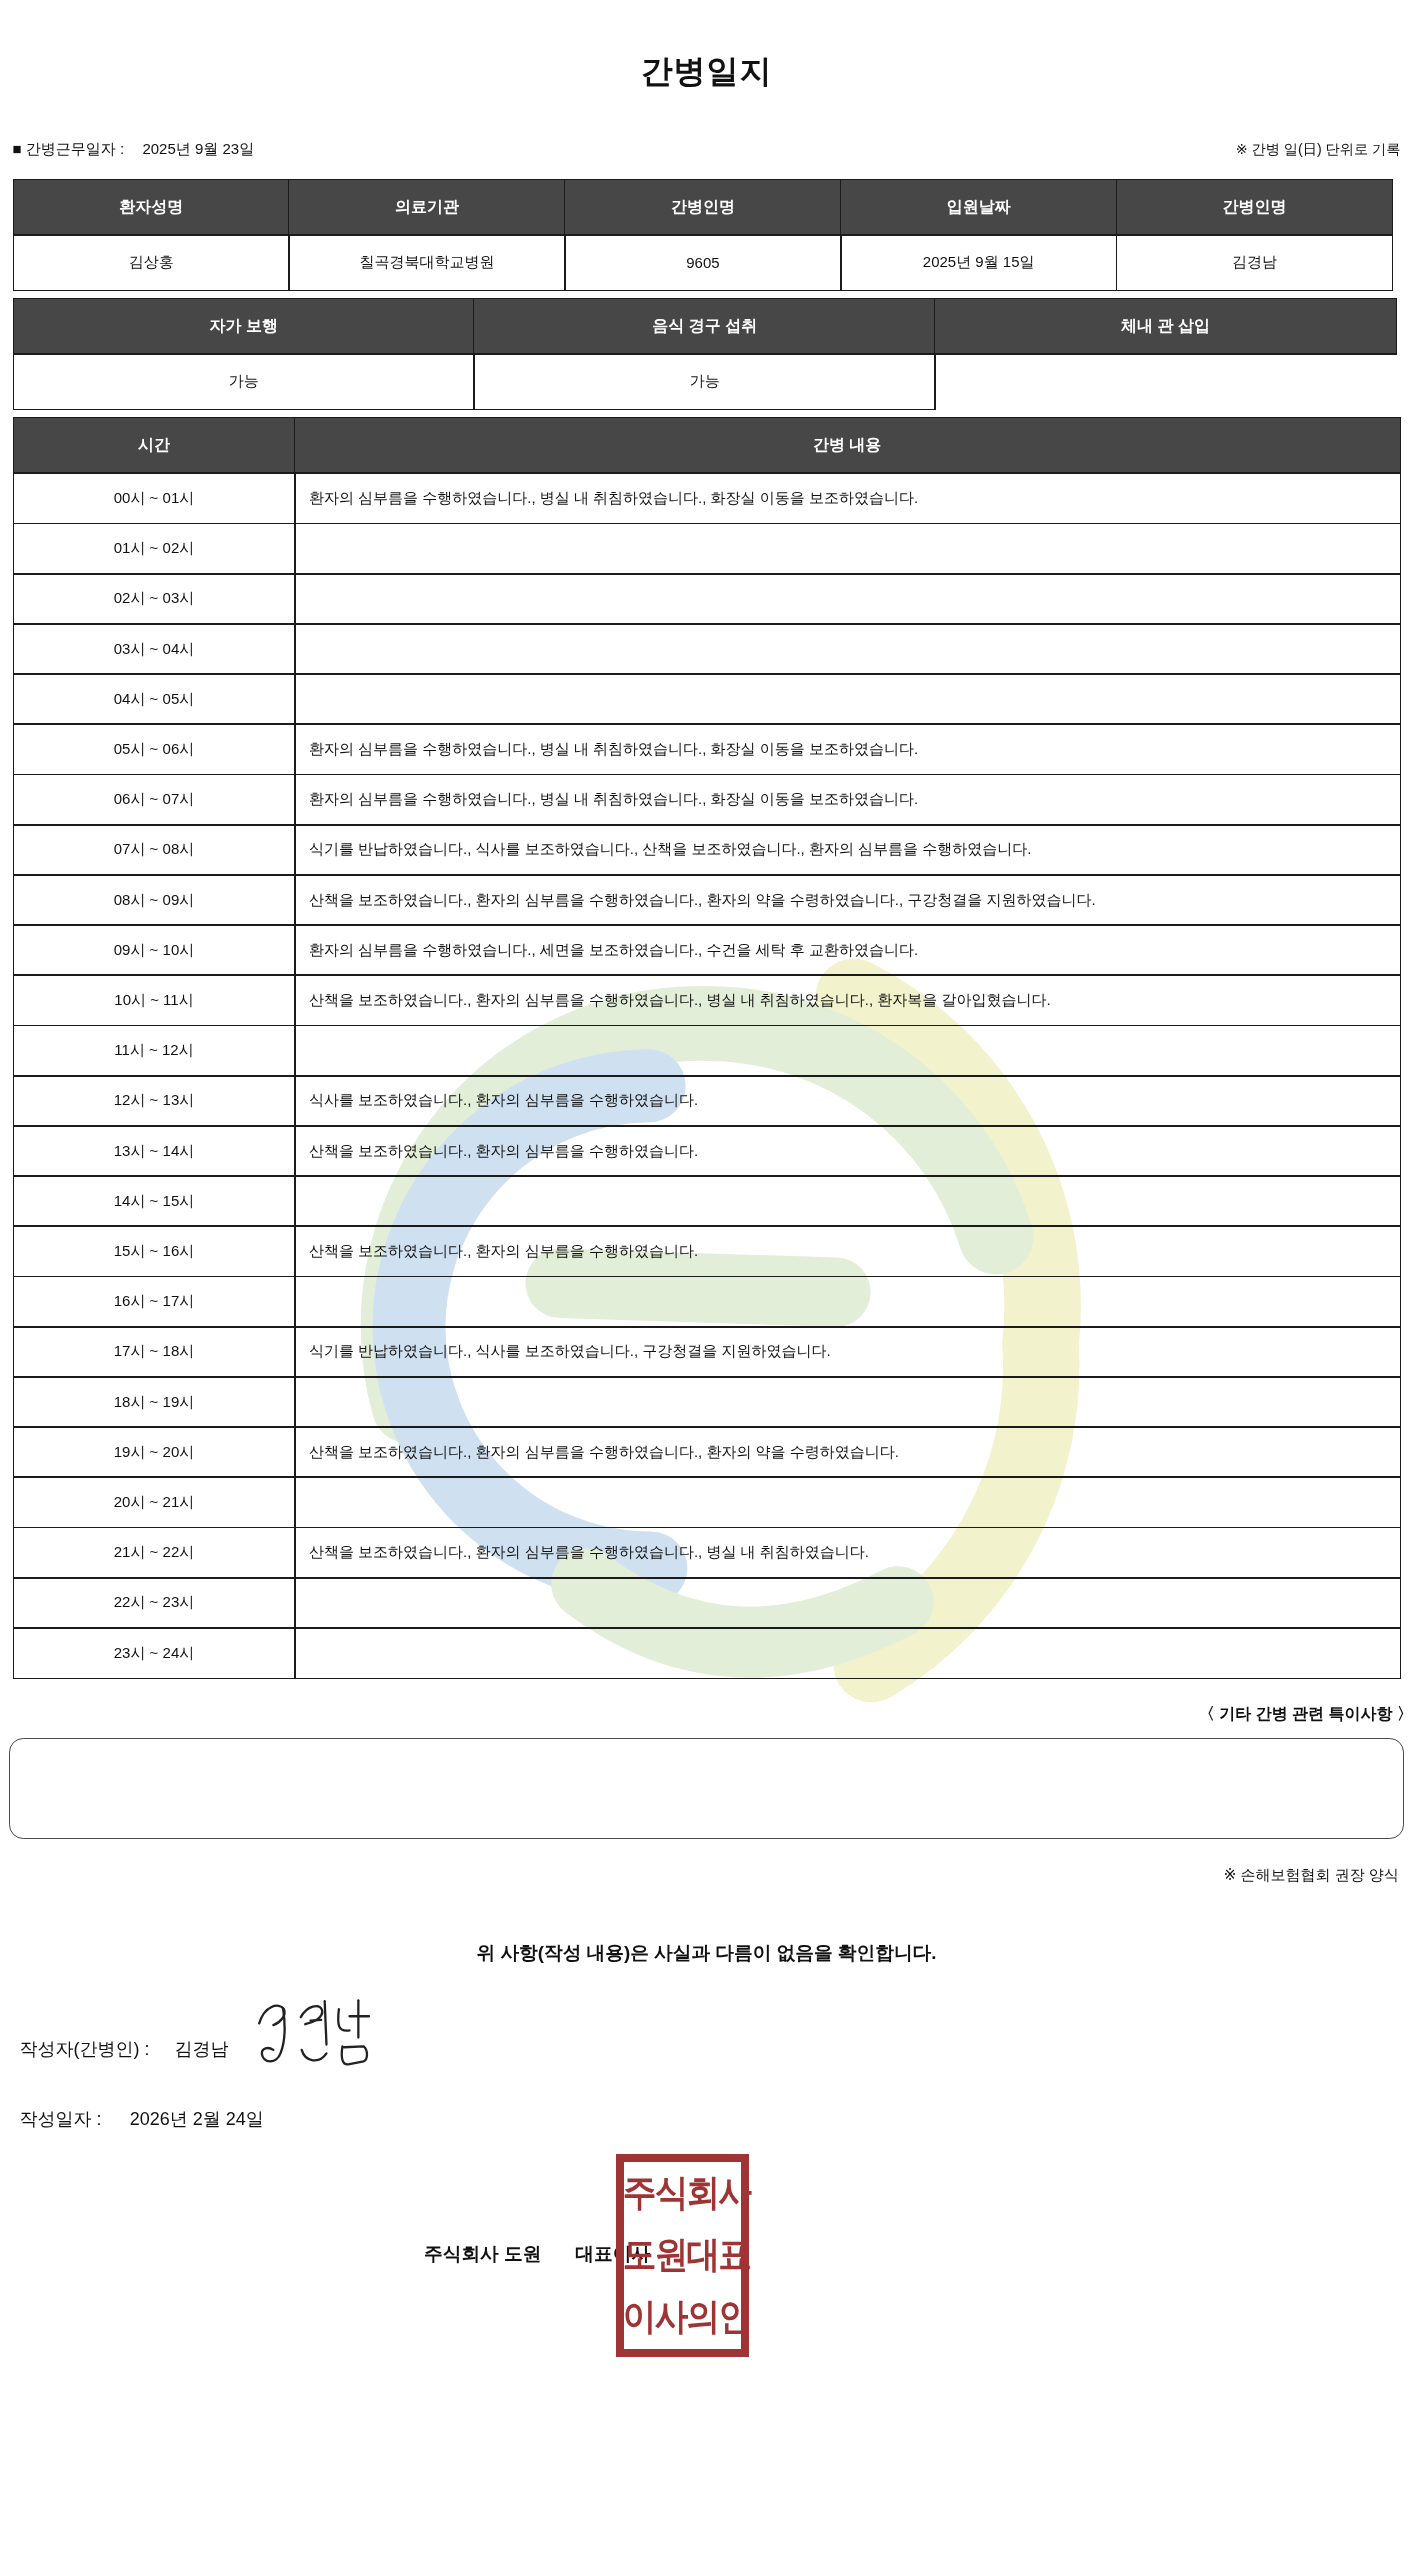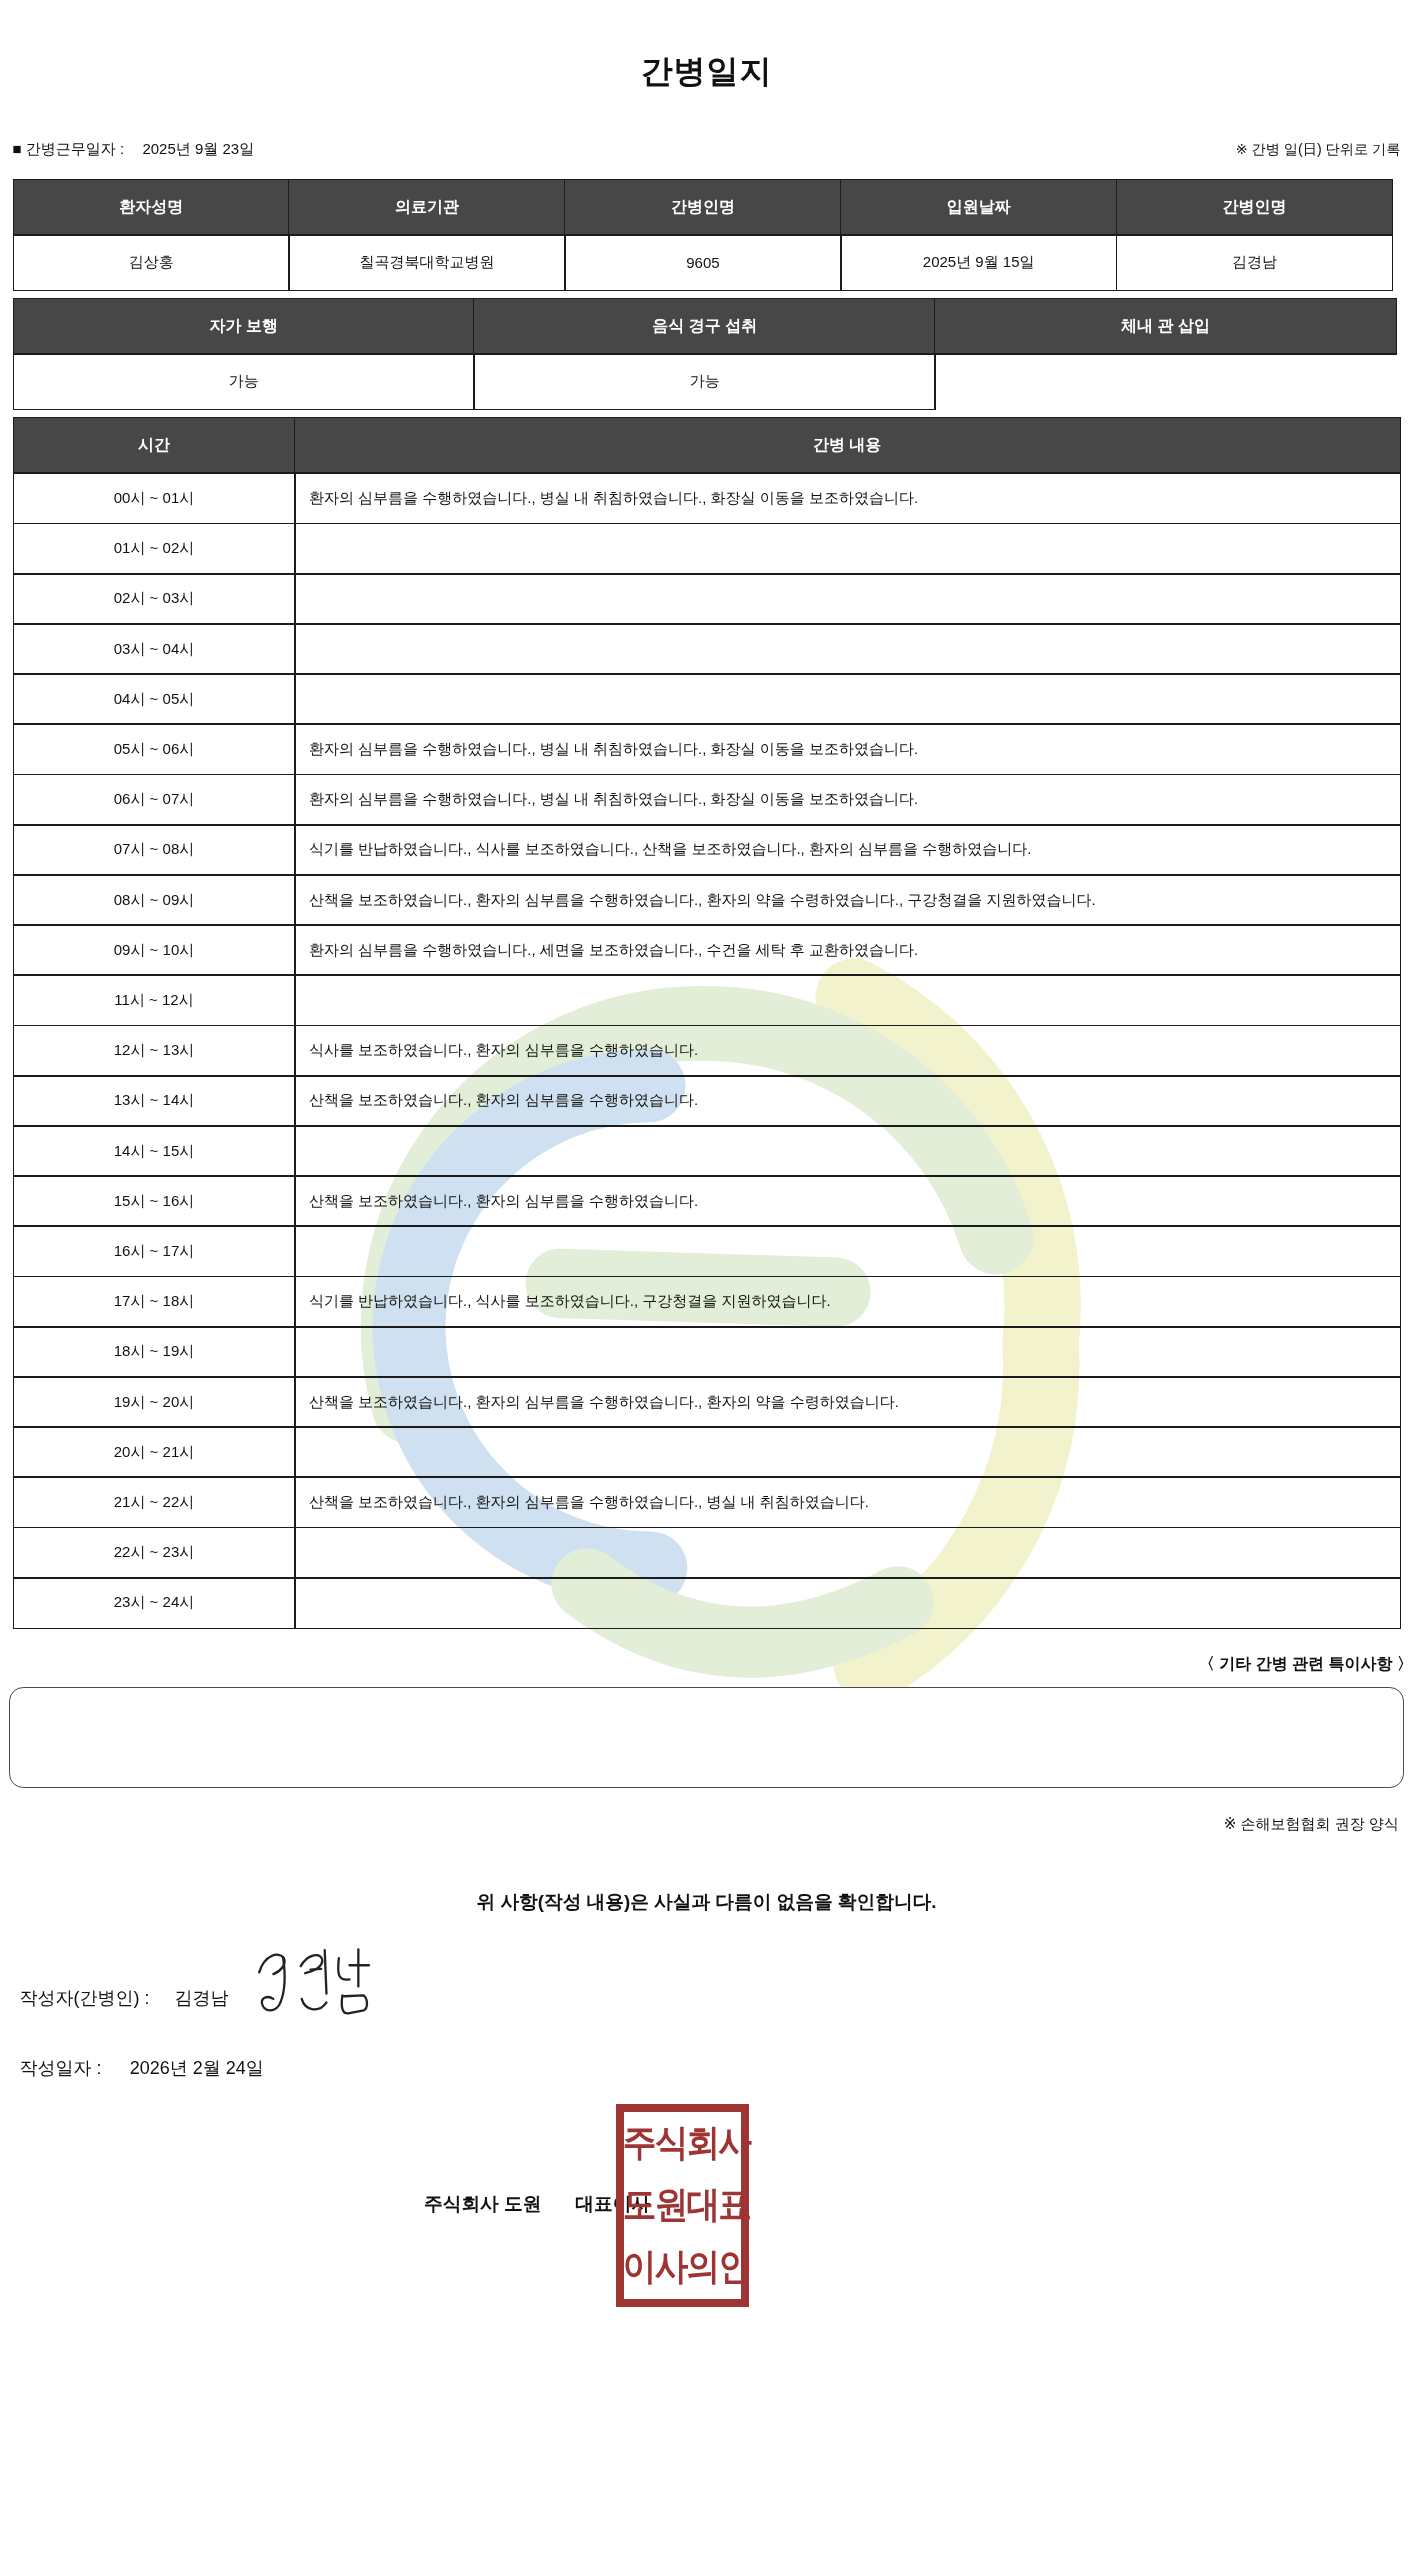--- a/index.html
+++ b/index.html
@@ -189,20 +189,24 @@
       <div class="trow">
         <div class="cell time-col h65">08시 ~ 09시</div>
         <div class="cell content-col h65 left">산책을 보조하였습니다., 환자의 심부름을 수행하였습니다., 환자의 약을 수령하였습니다., 구강청결을 지원하였습니다.</div>
       </div>
 
       <div class="trow">
         <div class="cell time-col h65">09시 ~ 10시</div>
         <div class="cell content-col h65 left">환자의 심부름을 수행하였습니다., 세면을 보조하였습니다., 수건을 세탁 후 교환하였습니다.</div>
       </div>
 
+      <div class="trow">
+        <div class="cell time-col h65">10시 ~ 11시</div>
+        <div class="cell content-col h65 left">산책을 보조하였습니다., 환자의 심부름을 수행하였습니다., 병실 내 취침하였습니다., 환자복을 갈아입혔습니다.</div>
+      </div>
 
       <div class="trow">
         <div class="cell time-col h65">11시 ~ 12시</div>
         <div class="cell content-col h65 left"></div>
       </div>
 
       <div class="trow">
         <div class="cell time-col h65">12시 ~ 13시</div>
         <div class="cell content-col h65 left">식사를 보조하였습니다., 환자의 심부름을 수행하였습니다.</div>
       </div>

